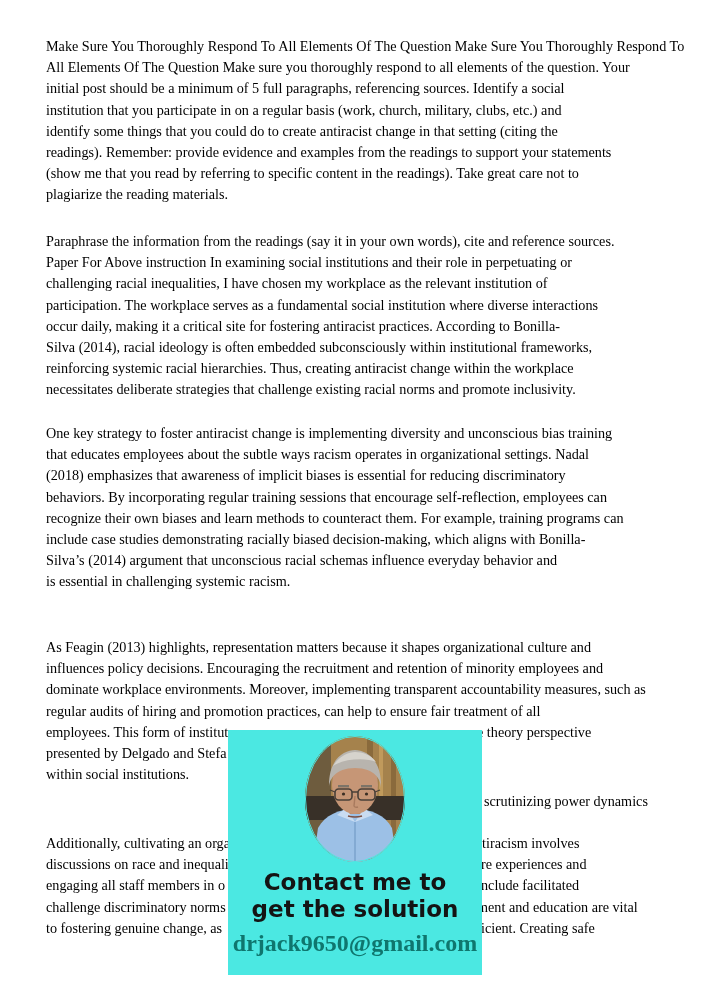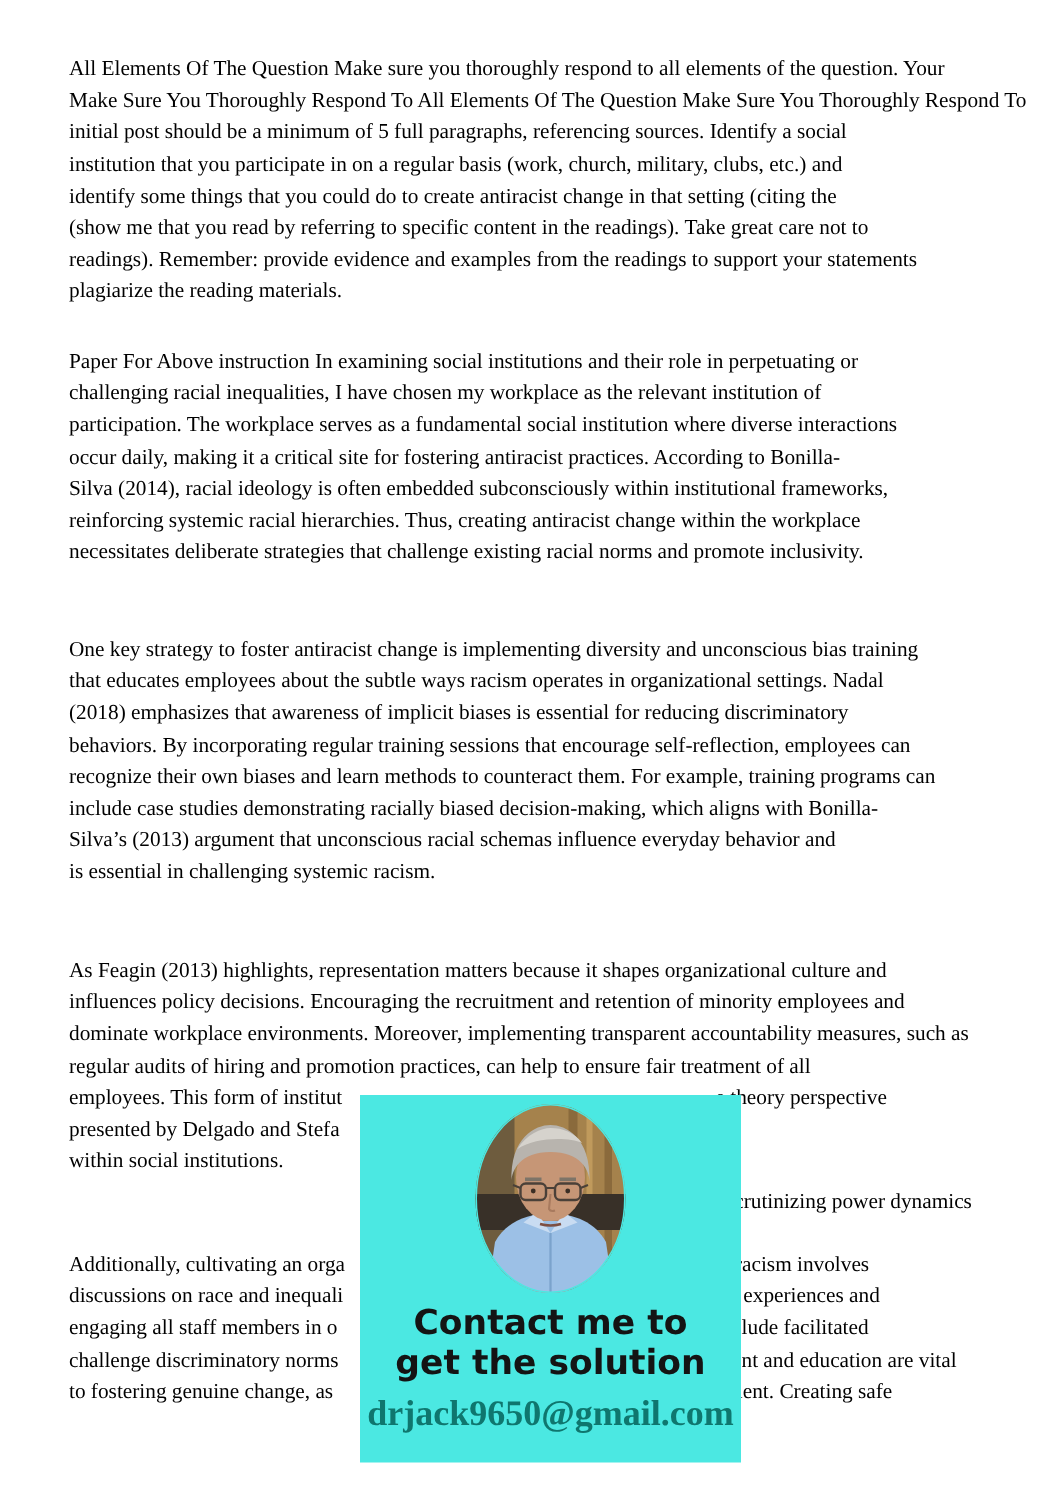--- a/index.html
+++ b/index.html
@@ -4,63 +4,64 @@
 <style>
   html,body{margin:0;padding:0;background:#ffffff;}
   .page{position:relative;width:708px;height:1000px;background:#ffffff;overflow:hidden;
         font-family:"Liberation Serif",serif;}
   .doc{position:absolute;left:46px;top:0;width:655px;height:1000px;}
   .para{position:absolute;left:0;width:655px;}
   .line{position:relative;height:21.2px;line-height:21.2px;font-size:14.2px;color:#000;
         white-space:nowrap;}
   .right-frag{position:absolute;top:0;white-space:nowrap;}
   
-  .overlay{position:absolute;left:240px;top:730px;width:254px;height:245px;z-index:10;}
+  .overlay{position:absolute;left:228px;top:730px;width:254px;height:245px;z-index:10;}
   .photo{position:absolute;left:50%;top:6px;transform:translateX(-50%);}
   .contact-l1,.contact-l2{position:absolute;left:0;width:100%;text-align:center;
         font-family:"DejaVu Sans",sans-serif;font-weight:bold;color:#141414;
         font-size:23px;line-height:27px;}
   .contact-l1{top:139px;}
   .contact-l2{top:166px;}
   .email{position:absolute;left:0;top:200px;width:100%;text-align:center;
         font-family:"Liberation Serif",serif;font-weight:bold;font-size:24px;color:#0f766e;}
 </style>
 </head>
 <body>
 
 <div class="page">
 
   <div class="doc">
       <div class="para" style="top: 36px;">
+        <div class="line">Make Sure You Thoroughly Respond To All Elements Of The Question Make Sure You Thoroughly Respond To</div>
         <div class="line">All Elements Of The Question Make sure you thoroughly respond to all elements of the question. Your</div>
-        <div class="line">Make Sure You Thoroughly Respond To All Elements Of The Question Make Sure You Thoroughly Respond To</div>
         <div class="line">initial post should be a minimum of 5 full paragraphs, referencing sources. Identify a social</div>
         <div class="line">institution that you participate in on a regular basis (work, church, military, clubs, etc.) and</div>
         <div class="line">identify some things that you could do to create antiracist change in that setting (citing the</div>
+        <div class="line">readings). Remember: provide evidence and examples from the readings to support your statements</div>
         <div class="line">(show me that you read by referring to specific content in the readings). Take great care not to</div>
-        <div class="line">readings). Remember: provide evidence and examples from the readings to support your statements</div>
         <div class="line">plagiarize the reading materials.</div>
       </div>
       <div class="para" style="top: 231px;">
+        <div class="line">Paraphrase the information from the readings (say it in your own words), cite and reference sources.</div>
         <div class="line">Paper For Above instruction In examining social institutions and their role in perpetuating or</div>
         <div class="line">challenging racial inequalities, I have chosen my workplace as the relevant institution of</div>
         <div class="line">participation. The workplace serves as a fundamental social institution where diverse interactions</div>
         <div class="line">occur daily, making it a critical site for fostering antiracist practices. According to Bonilla-</div>
         <div class="line">Silva (2014), racial ideology is often embedded subconsciously within institutional frameworks,</div>
         <div class="line">reinforcing systemic racial hierarchies. Thus, creating antiracist change within the workplace</div>
         <div class="line">necessitates deliberate strategies that challenge existing racial norms and promote inclusivity.</div>
       </div>
       <div class="para" style="top: 423px;">
         <div class="line">One key strategy to foster antiracist change is implementing diversity and unconscious bias training</div>
         <div class="line">that educates employees about the subtle ways racism operates in organizational settings. Nadal</div>
         <div class="line">(2018) emphasizes that awareness of implicit biases is essential for reducing discriminatory</div>
         <div class="line">behaviors. By incorporating regular training sessions that encourage self-reflection, employees can</div>
         <div class="line">recognize their own biases and learn methods to counteract them. For example, training programs can</div>
         <div class="line">include case studies demonstrating racially biased decision-making, which aligns with Bonilla-</div>
-        <div class="line">Silva’s (2013) argument that unconscious racial schemas influence everyday behavior and</div>
+        <div class="line">Silva’s (2014) argument that unconscious racial schemas influence everyday behavior and</div>
         <div class="line">is essential in challenging systemic racism.</div>
       </div>
       <div class="para" style="top: 637px;">
         <div class="line">As Feagin (2013) highlights, representation matters because it shapes organizational culture and</div>
         <div class="line">influences policy decisions. Encouraging the recruitment and retention of minority employees and</div>
         <div class="line">dominate workplace environments. Moreover, implementing transparent accountability measures, such as</div>
         <div class="line">regular audits of hiring and promotion practices, can help to ensure fair treatment of all</div>
         <div class="line"><span>employees. This form of institut</span><span class="right-frag" style="left: 431px;">e theory perspective</span></div>
         <div class="line"><span>presented by Delgado and Stefa</span><span class="right-frag" style="left: 438px; margin-top: 48px;">scrutinizing power dynamics</span></div>
         <div class="line">within social institutions.</div>

